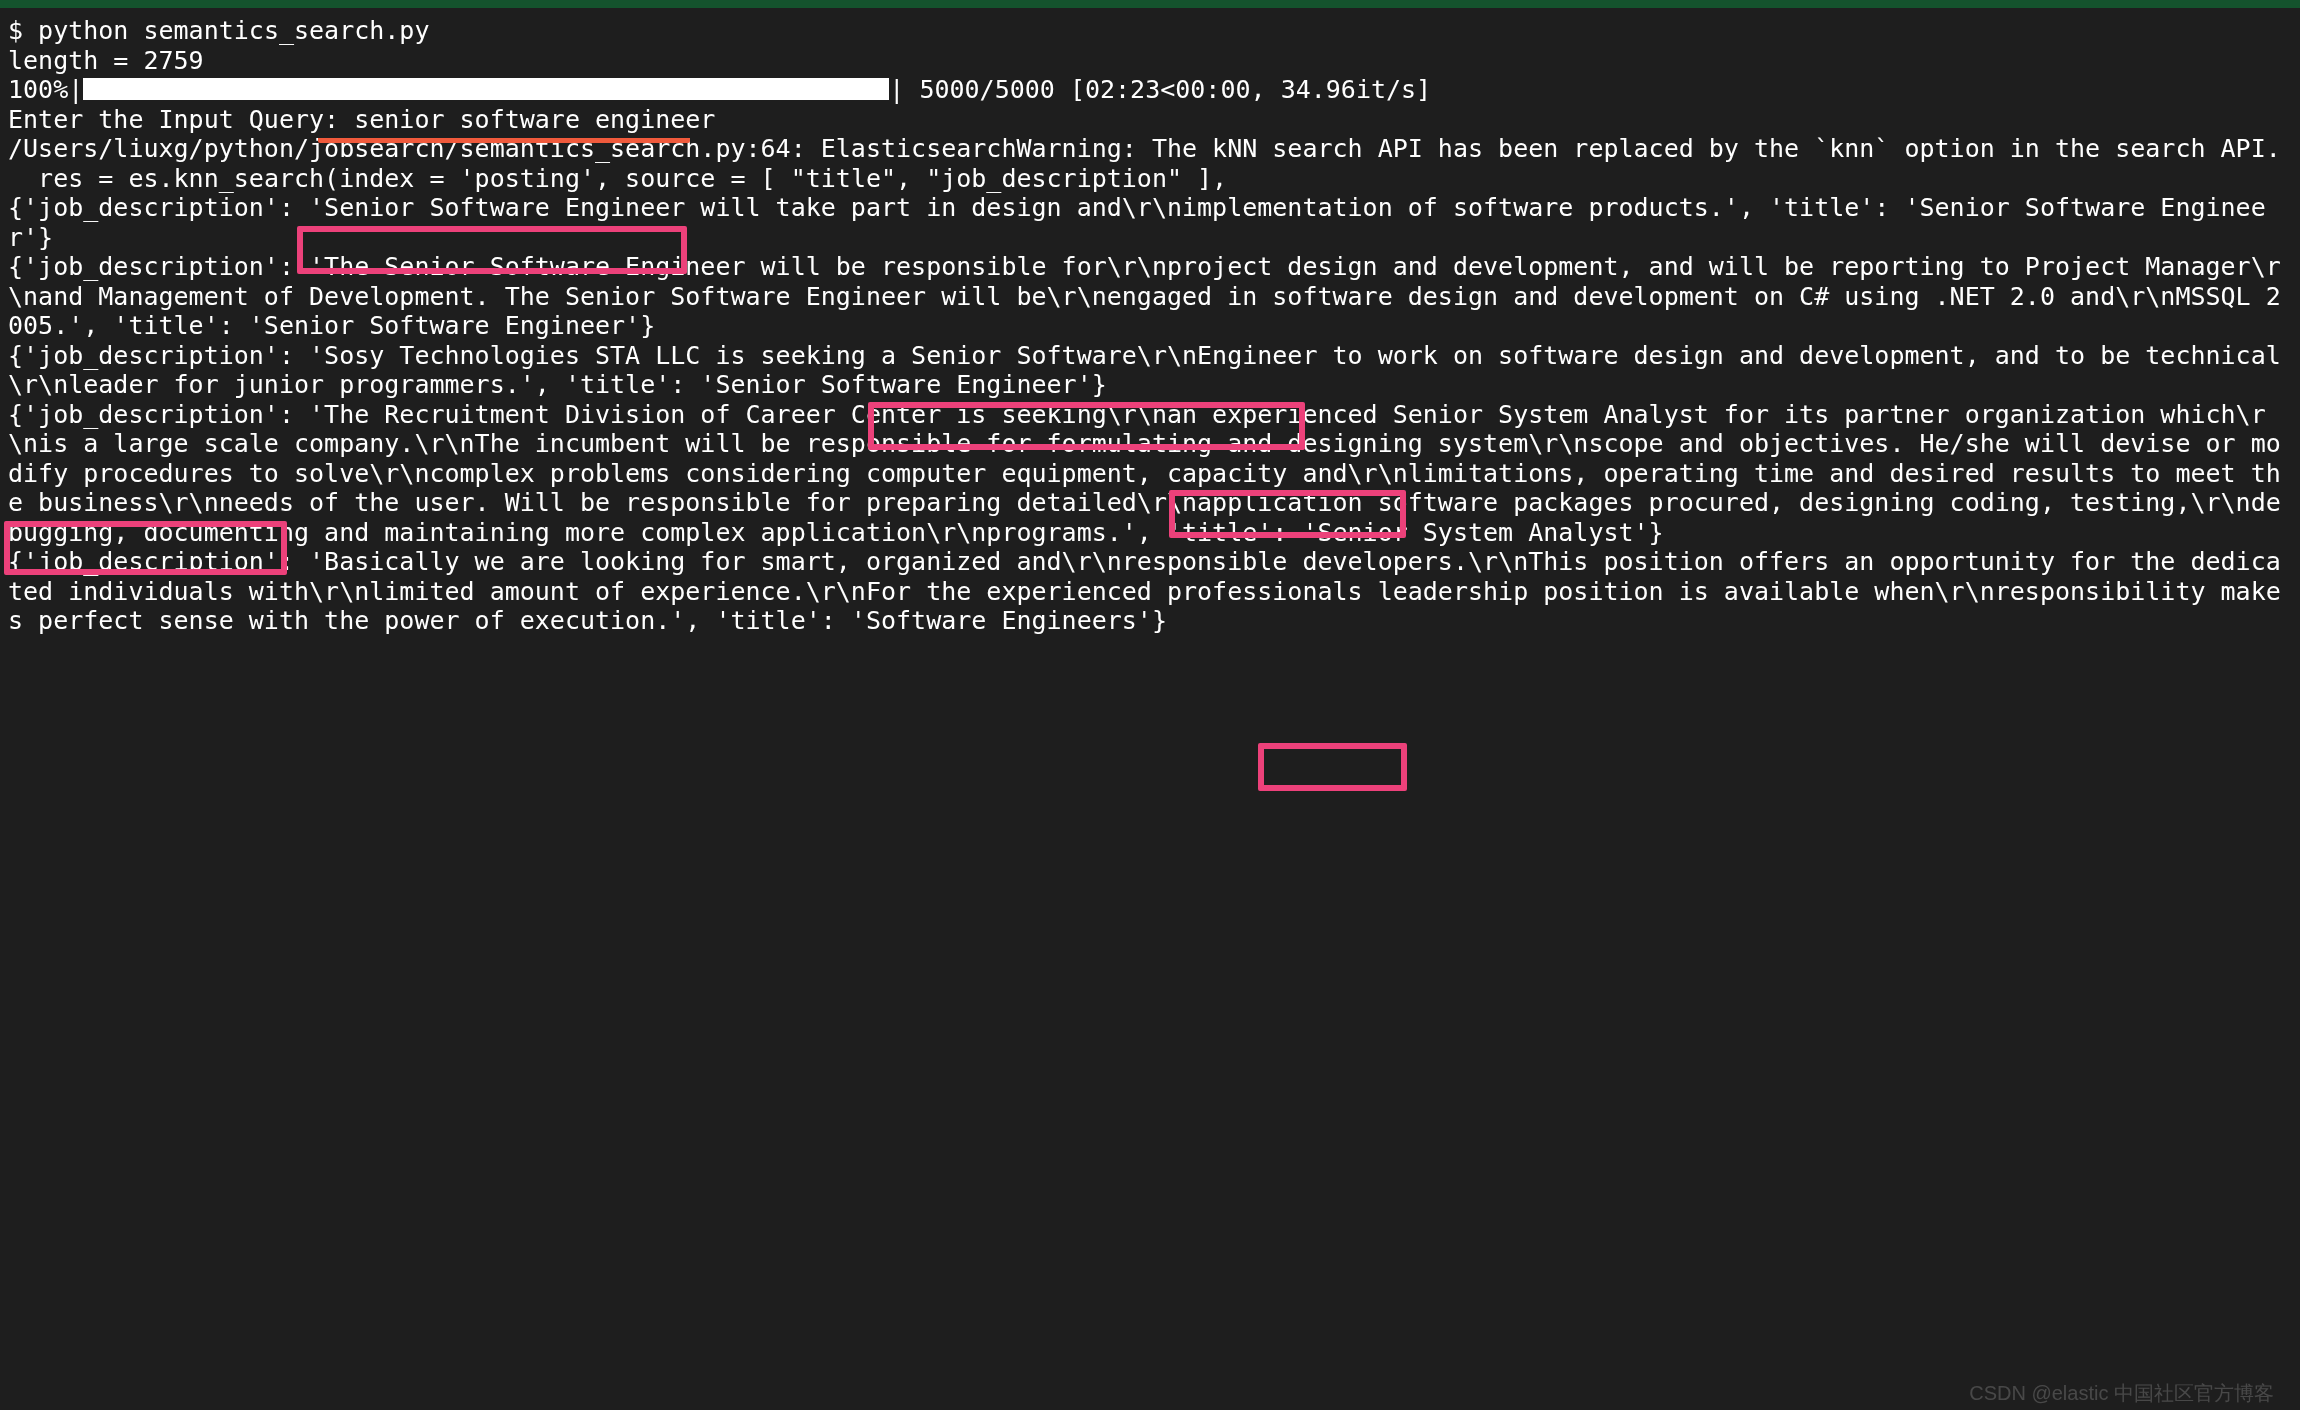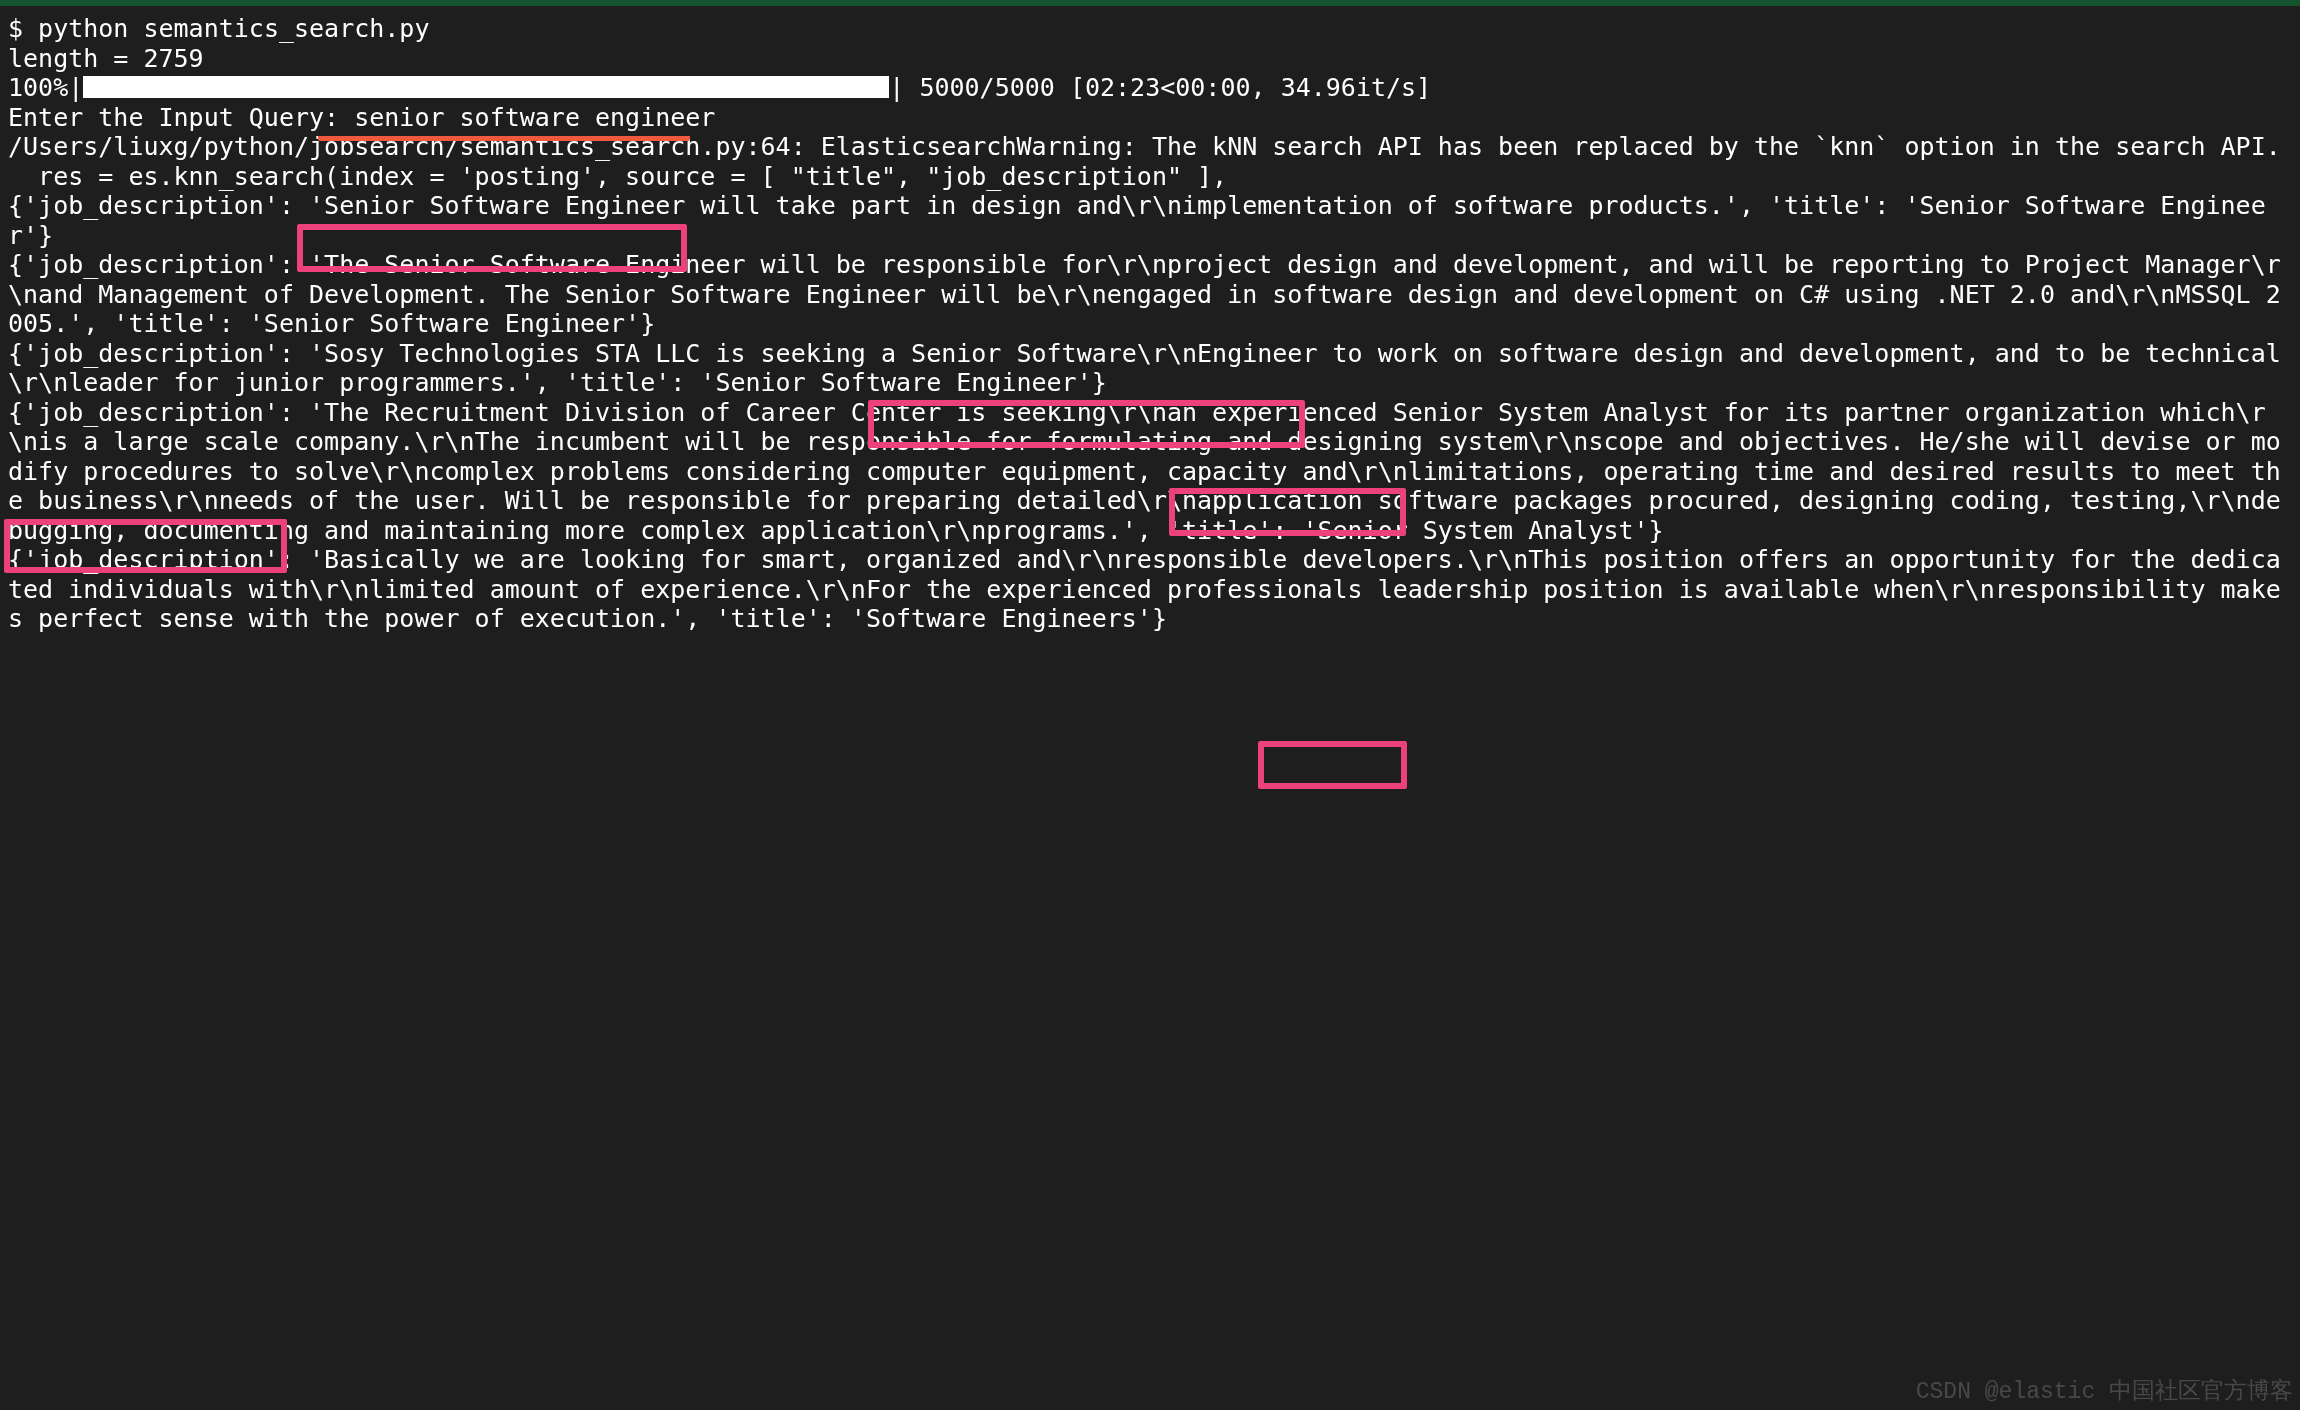--- a/index.html
+++ b/index.html
@@ -15,21 +15,21 @@
     color: #ffffff;
     font-family: "Menlo", "Monaco", "Consolas", monospace;
     font-size: 25px;
     line-height: 1.18;
     padding: 8px 8px 8px 8px;
     white-space: pre-wrap;
     word-break: break-all;
     box-sizing: border-box;
     width: 100%;
     height: 100%;
-    border-top: 6px solid #14532d;
+    border-top: 8px solid #14532d;
     position: relative;
   }
   .progress-bar {
     display: inline-block;
     background: #ffffff;
     height: 22px;
     vertical-align: middle;
     margin-top: -4px;
   }
   .annotation {
@@ -40,24 +40,24 @@
     border-bottom: 5px solid #f05a3c;
     border-radius: 2px;
   }
   .box-pink {
     border: 6px solid #ec417a;
     border-radius: 2px;
   }
   .watermark {
     position: absolute;
     bottom: 4px;
-    right: 7px;
+    right: 26px;
     color: rgba(200,200,200,0.25);
-    font-family: Liberation Mono, monospace;
-    font-size: 23px;
+    font-family: Liberation Sans, sans-serif;
+    font-size: 20px;
   }
 </style>
 </head>
 <body>
 
 <div class="terminal"><span>$ </span><span>python semantics_search.py</span>
 <span>length = 2759</span>
 <span>100%</span>|<span class="progress-bar" style="width:806px"></span>|<span> 5000/5000 [02:23&lt;00:00, 34.96it/s]</span>
 <span>Enter the Input Query: </span><span>senior software engineer</span>
 <span>/Users/liuxg/python/jobsearch/semantics_search.py:64: ElasticsearchWarning: The kNN search API has been replaced by the `knn` option in the search API.</span>

